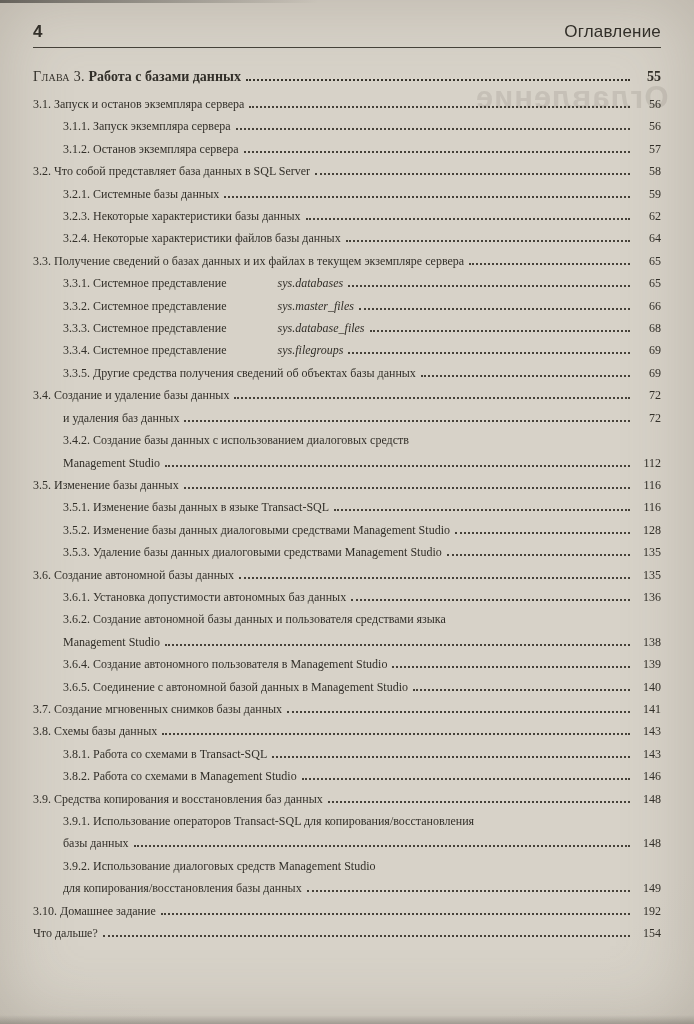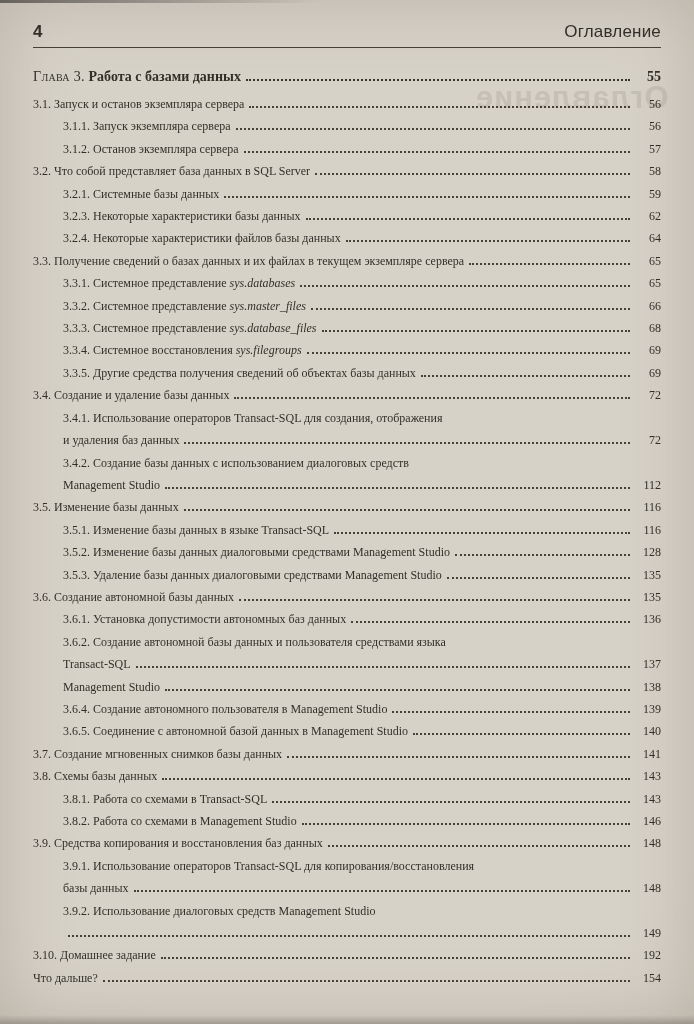--- a/index.html
+++ b/index.html
@@ -55,21 +55,21 @@
     font-size:12px;line-height:22.4px;
     white-space:nowrap;
   }
   .level-2 .line{padding-left:30px;}
   .entry.chapter .line{
     font-size:14px;line-height:27px;margin-bottom:3px;
   }
   .txt{flex:0 0 auto;}
   .sc{font-variant:small-caps;letter-spacing:.3px;}
   .b{font-weight:bold;}
-  .i{font-style:italic;}
+  .i{font-style:italic;margin-left:48px;}
   .leader{
     flex:1 1 auto;min-width:8px;height:2px;
     border-bottom:2px dotted var(--rule);
     margin:0 3px 0 5px;
   }
   .entry.chapter .leader{
     border-bottom:2.6px dotted #36332b;margin-bottom:-1px;
   }
   .pg{flex:0 0 auto;min-width:28px;text-align:right;}
   .entry.chapter .pg{font-weight:bold;}
@@ -168,43 +168,40 @@
     </div>
     <div class="entry level-2">
       <div class="line">
         <span class="txt"><span>3.3.3. Системное представление </span><span class="i">sys.database_files</span></span>
         <span class="leader"></span>
         <span class="pg">68</span>
       </div>
     </div>
     <div class="entry level-2">
       <div class="line">
-        <span class="txt"><span>3.3.4. Системное восстановления </span><span class="i">sys.filegroups</span></span>
+        <span class="txt"><span>3.3.4. Системное представление </span><span class="i">sys.filegroups</span></span>
         <span class="leader"></span>
         <span class="pg">69</span>
       </div>
     </div>
     <div class="entry level-2">
       <div class="line">
         <span class="txt"><span>3.3.5. Другие средства получения сведений об объектах базы данных</span></span>
         <span class="leader"></span>
         <span class="pg">69</span>
       </div>
     </div>
     <div class="entry level-1">
       <div class="line">
         <span class="txt"><span>3.4. Создание и удаление базы данных</span></span>
         <span class="leader"></span>
         <span class="pg">72</span>
       </div>
     </div>
     <div class="entry level-2">
-      <div class="line">
-        <span class="txt"><span>3.4.1. Использование операторов Transact-SQL для создания, отображения</span></span>
-      </div>
       <div class="line cont">
         <span class="txt"><span>и удаления баз данных</span></span>
         <span class="leader"></span>
         <span class="pg">72</span>
       </div>
     </div>
     <div class="entry level-2">
       <div class="line">
         <span class="txt"><span>3.4.2. Создание базы данных с использованием диалоговых средств</span></span>
       </div>
@@ -253,25 +250,20 @@
       <div class="line">
         <span class="txt"><span>3.6.1. Установка допустимости автономных баз данных</span></span>
         <span class="leader"></span>
         <span class="pg">136</span>
       </div>
     </div>
     <div class="entry level-2">
       <div class="line">
         <span class="txt"><span>3.6.2. Создание автономной базы данных и пользователя средствами языка</span></span>
       </div>
-      <div class="line cont">
-        <span class="txt"><span>Transact-SQL</span></span>
-        <span class="leader"></span>
-        <span class="pg">137</span>
-      </div>
     </div>
     <div class="entry level-2">
       <div class="line cont">
         <span class="txt"><span>Management Studio</span></span>
         <span class="leader"></span>
         <span class="pg">138</span>
       </div>
     </div>
     <div class="entry level-2">
       <div class="line">
@@ -330,20 +322,21 @@
         <span class="txt"><span>базы данных</span></span>
         <span class="leader"></span>
         <span class="pg">148</span>
       </div>
     </div>
     <div class="entry level-2">
       <div class="line">
         <span class="txt"><span>3.9.2. Использование диалоговых средств Management Studio</span></span>
       </div>
       <div class="line cont">
+        <span class="txt"><span>для копирования/восстановления базы данных</span></span>
         <span class="leader"></span>
         <span class="pg">149</span>
       </div>
     </div>
     <div class="entry level-1">
       <div class="line">
         <span class="txt"><span>3.10. Домашнее задание</span></span>
         <span class="leader"></span>
         <span class="pg">192</span>
       </div>

